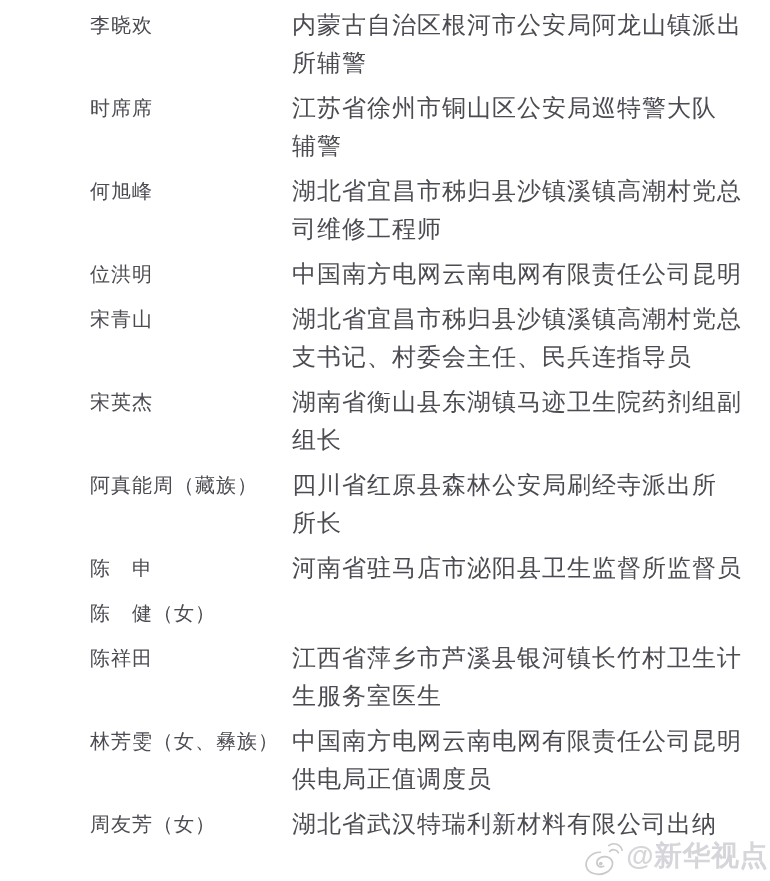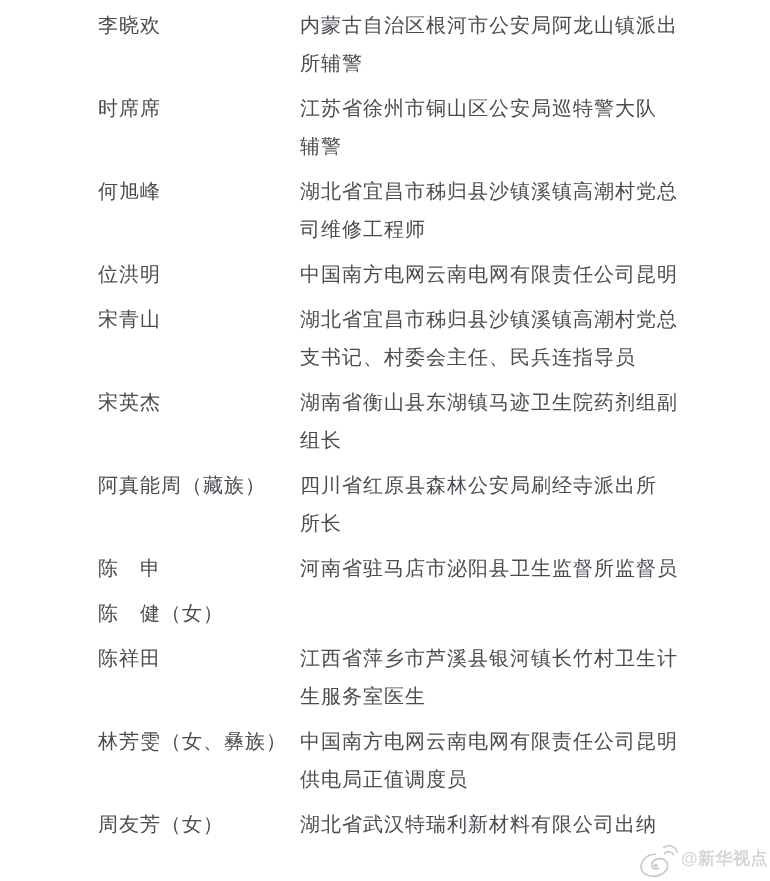--- a/index.html
+++ b/index.html
@@ -7,59 +7,58 @@
     position: relative;
     width: 770px;
     height: 881px;
     background: #ffffff;
     overflow: hidden;
     font-family: "Liberation Serif", "DejaVu Serif", serif;
     color: #4b4b52;
   }
   .list {
     padding: 6px 0 0 90px;
-    margin-left: 8px;
   }
   .entry {
     display: flex;
     align-items: flex-start;
     margin-bottom: 7px;
   }
   .name {
     flex: 0 0 202px;
     width: 202px;
     font-size: 20px;
     letter-spacing: 1px;
     line-height: 38px;
     white-space: nowrap;
   }
   .desc { flex: 1 1 auto; }
   .dline {
-    font-size: 20px;
+    font-size: 24px;
     letter-spacing: 1px;
     line-height: 38px;
     white-space: nowrap;
   }
   .watermark {
     position: absolute;
     right: 2px;
     bottom: 6px;
     display: flex;
     align-items: center;
     gap: 3px;
   }
   .watermark svg {
     width: 42px;
     height: 40px;
     margin-bottom: -6px;
   }
   .wm-text {
     font-family: "Liberation Sans", "DejaVu Sans", sans-serif;
     font-weight: bold;
-    font-size: 17px;
+    font-size: 28px;
     color: #d6d6da;
     letter-spacing: 0.5px;
   }
 </style>
 </head>
 <body>
 
 <div class="page">
   <div class="list">
 

